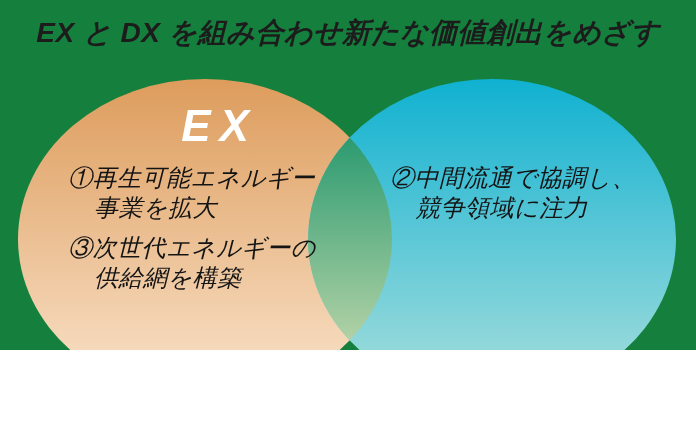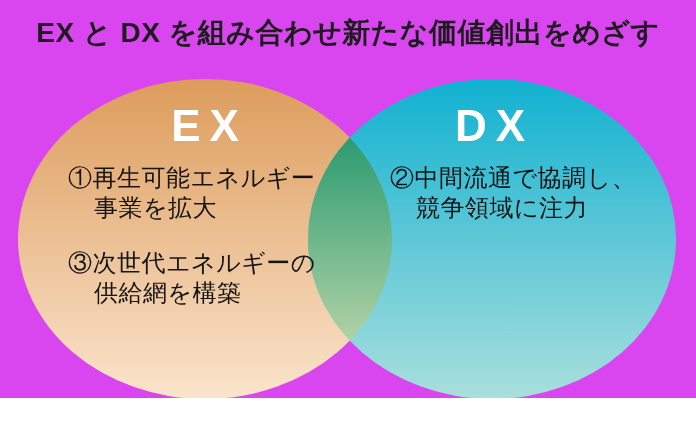--- a/index.html
+++ b/index.html
@@ -1,22 +1,23 @@
 <!DOCTYPE html>
 <html><head>
 <meta charset="utf-8">
 <style>
   html, body { margin: 0; padding: 0; background: #ffffff; }
   .stage {
     position: relative;
     width: 696px;
-    height: 398px;
-    background: #d946ef;
+    height: 350px;
+    background: #15803d;
     overflow: hidden;
     font-family: "Liberation Sans", sans-serif;
+    font-style: italic;
   }
   .venn-svg { position: absolute; left: 0; top: 0; width: 696px; height: 434px; }
   .title {
     position: absolute;
     top: 16px;
     left: 0;
     width: 100%;
     margin: 0;
     text-align: center;
     font-size: 28px;
@@ -30,28 +31,28 @@
     top: 103px;
     width: 220px;
     text-align: center;
     color: #ffffff;
     font-size: 44px;
     line-height: 46px;
     font-weight: 800;
     letter-spacing: 9px;
     text-indent: 9px; 
   }
-  .circle-label.ex { left: 95px; }   
+  .circle-label.ex { left: 105px; }   
   .circle-label.dx { left: 380px; }  
   .items {
     position: absolute;
     top: 163px;
     display: flex;
     flex-direction: column;
-    gap: 25px;
+    gap: 10px;
   }
   .items.left  { left: 68px; }
   .items.right { left: 390px; }
   .item {
     font-size: 24px;
     line-height: 30px;
     font-weight: 500;
     color: #141414;
     white-space: pre-line;      
     padding-left: 26px;         
@@ -86,21 +87,20 @@
     <ellipse cx="205" cy="239" rx="187" ry="160" fill="url(#gradEx)"></ellipse>
     <ellipse cx="492" cy="239" rx="184" ry="160" fill="url(#gradDx)"></ellipse>
     <g clip-path="url(#clipEx)">
       <ellipse cx="492" cy="239" rx="184" ry="160" fill="url(#gradLens)"></ellipse>
     </g>
   </svg>
 
   <h1 class="title">EX と DX を組み合わせ新たな価値創出をめざす</h1>
 
   <div class="circle-label ex">EX</div>
-  <div class="circle-label dx">DX</div>
 
   <div class="items left">
     <div class="item">①再生可能エネルギー
 事業を拡大</div>
     <div class="item">③次世代エネルギーの
 供給網を構築</div>
   </div>
 
   <div class="items right">
     <div class="item">②中間流通で協調し、

